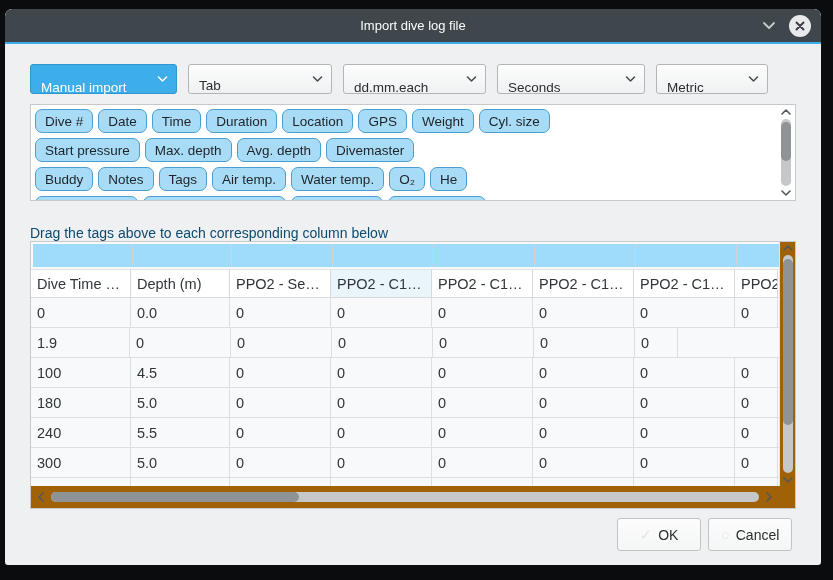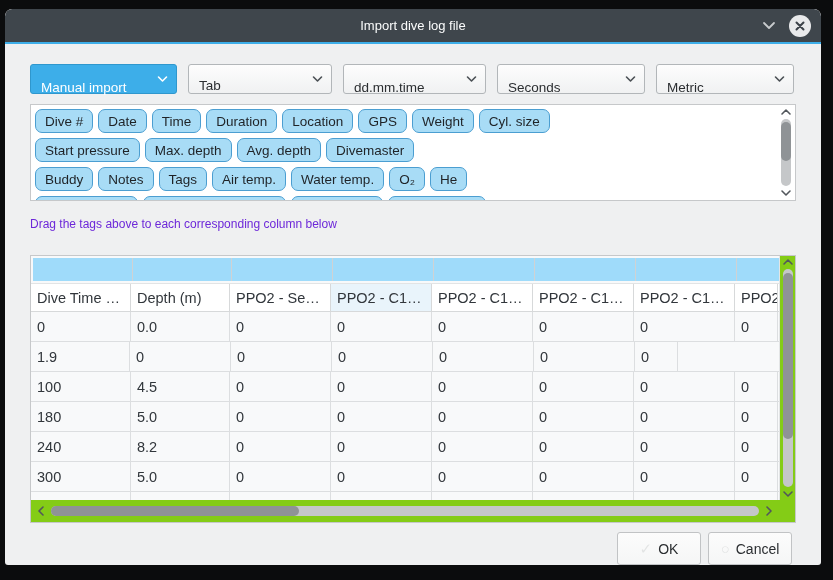--- a/index.html
+++ b/index.html
@@ -55,25 +55,25 @@
     padding: 0 9px; font-size: 13.5px; color: #1f2327; white-space: nowrap; cursor: grab;
   }
   .vscroll {
     position: absolute; right: 1px; top: 1px; bottom: 1px; width: 16px;
     display: flex; flex-direction: column; align-items: center; padding: 2px 0;
   }
   .vscroll .chev { color: #52575c; flex: 0 0 auto; display: flex; cursor: pointer; }
   .vscroll .track { flex: 1; width: 10px; margin: 3px 0; border-radius: 5px; background: #c5c7c9; position: relative; }
   .vscroll .thumb { position: absolute; left: 0; width: 10px; border-radius: 5px; background: #8f9396; cursor: grab; }
 
-  .instruction { margin-top: 16px; font-size: 12px; color: #6d28d9; }
+  .instruction { margin-top: 24px; font-size: 14px; color: #0c4a6e; }
 
   
   .table-widget {
-    margin-top: 24px; height: 268px; background: #84cc16;
+    margin-top: 0; height: 268px; background: #a16207;
     border: 1px solid #c6c8ca; position: relative; overflow: hidden;
   }
   .table-main { position: absolute; left: 0; top: 0; right: 16px; bottom: 22px; overflow: hidden; }
   .drop-row { display: flex; height: 28px; background: #f8f9fa; padding: 2px 0 2px 2px; border-bottom: 1px solid #e2e4e5; }
   .drop-cell { background: #9fdbfa; border-right: 1px solid #d0d2d3; cursor: pointer; }
   .header-row { display: flex; height: 28px; background: #ffffff; border-bottom: 1px solid #d7d9da; }
   .header-cell {
     border-right: 1px solid #d7d9da; font-size: 14.5px; color: #31363b;
     display: flex; align-items: center; padding-left: 6px; overflow: hidden; white-space: nowrap; cursor: pointer;
   }
@@ -140,36 +140,36 @@
         </div>
         <div class="select" style="width: 144px; align-items: flex-end;">
           <span>Tab</span>
           <span class="chev">
             <svg width="11" height="7" viewBox="0 0 11 7">
               <polyline points="1.5,1.5 5.5,5.5 9.5,1.5" fill="none" stroke="currentColor" stroke-width="1.6" stroke-linecap="round" stroke-linejoin="round"></polyline>
             </svg>
           </span>
         </div>
         <div class="select" style="width: 143px;">
-          <span>dd.mm.time</span>
+          <span>dd.mm.each</span>
           <span class="chev">
             <svg width="11" height="7" viewBox="0 0 11 7">
               <polyline points="1.5,1.5 5.5,5.5 9.5,1.5" fill="none" stroke="currentColor" stroke-width="1.6" stroke-linecap="round" stroke-linejoin="round"></polyline>
             </svg>
           </span>
         </div>
         <div class="select" style="width: 148px;">
           <span>Seconds</span>
           <span class="chev">
             <svg width="11" height="7" viewBox="0 0 11 7">
               <polyline points="1.5,1.5 5.5,5.5 9.5,1.5" fill="none" stroke="currentColor" stroke-width="1.6" stroke-linecap="round" stroke-linejoin="round"></polyline>
             </svg>
           </span>
         </div>
-        <div class="select" style="width: 138px;">
+        <div class="select" style="width: 112px;">
           <span>Metric</span>
           <span class="chev">
             <svg width="11" height="7" viewBox="0 0 11 7">
               <polyline points="1.5,1.5 5.5,5.5 9.5,1.5" fill="none" stroke="currentColor" stroke-width="1.6" stroke-linecap="round" stroke-linejoin="round"></polyline>
             </svg>
           </span>
         </div>
       </div>
 
     <div class="tagbox">
@@ -282,21 +282,21 @@
               <div class="data-cell" style="flex: 0 0 99px;">5.0</div>
               <div class="data-cell" style="flex: 0 0 101px;">0</div>
               <div class="data-cell" style="flex: 0 0 101px;">0</div>
               <div class="data-cell" style="flex: 0 0 101px;">0</div>
               <div class="data-cell" style="flex: 0 0 101px;">0</div>
               <div class="data-cell" style="flex: 0 0 101px;">0</div>
               <div class="data-cell" style="flex: 0 0 43px;">0</div>
             </div>
             <div class="data-row">
               <div class="data-cell" style="flex: 0 0 100px;">240</div>
-              <div class="data-cell" style="flex: 0 0 99px;">8.2</div>
+              <div class="data-cell" style="flex: 0 0 99px;">5.5</div>
               <div class="data-cell" style="flex: 0 0 101px;">0</div>
               <div class="data-cell" style="flex: 0 0 101px;">0</div>
               <div class="data-cell" style="flex: 0 0 101px;">0</div>
               <div class="data-cell" style="flex: 0 0 101px;">0</div>
               <div class="data-cell" style="flex: 0 0 101px;">0</div>
               <div class="data-cell" style="flex: 0 0 43px;">0</div>
             </div>
             <div class="data-row">
               <div class="data-cell" style="flex: 0 0 100px;">300</div>
               <div class="data-cell" style="flex: 0 0 99px;">5.0</div>

